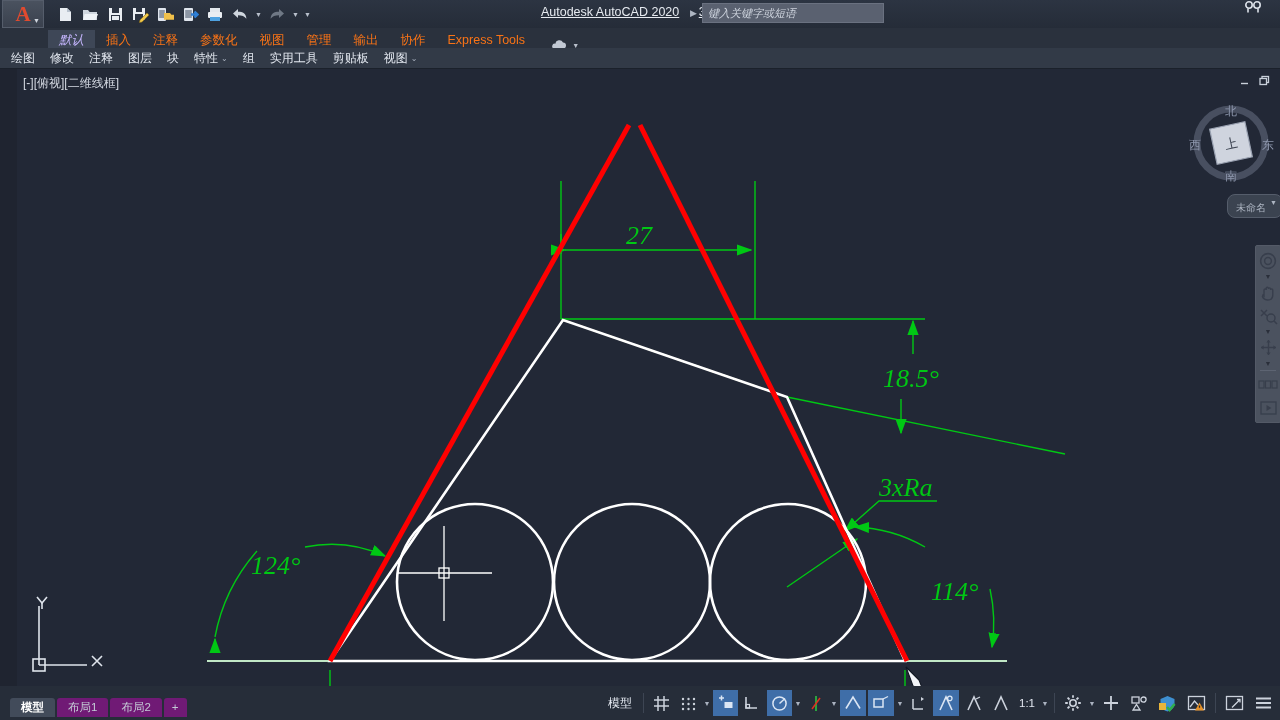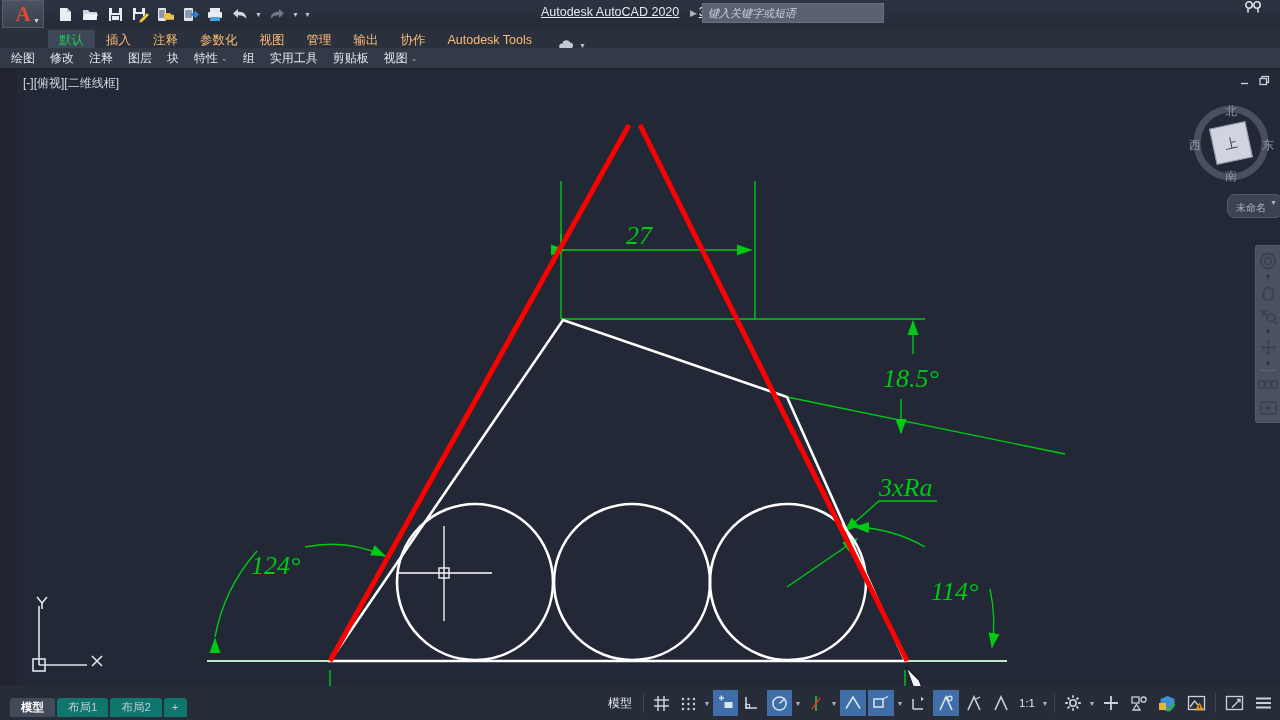--- a/index.html
+++ b/index.html
@@ -61,23 +61,23 @@
   .tb-item { display: flex; align-items: center; height: 28px; padding: 0 3px; color: #dbe0e8; font-size: 12px; gap: 3px; }
   .tb-sep { width: 1px; height: 16px; background: #4b5costs; background: #4b5362; margin: 0 4px; }
   .wbtn { width: 26px; height: 28px; display: flex; align-items: center; justify-content: center; color: #dfe4ec; font-size: 13px; }
 
   
   .ribtabs {
     position: absolute; left: 0; top: 28px; width: 1280px; height: 23px;
     background: #2a313d; display: flex; align-items: flex-end; padding-left: 48px;
   }
   .ribtab {
-    padding: 2px 11px 3px; font-size: 12.5px; color: #fdba74; height: 21px; line-height: 17px;
-  }
-  .ribtab.active { background: #3e4757; color: #22c55e; }
+    padding: 2px 11px 3px; font-size: 12.5px; color: #f97316; height: 21px; line-height: 17px;
+  }
+  .ribtab.active { background: #3e4757; color: #c4b5fd; font-style: italic; }
   .ribtab.etools { font-family: "Liberation Sans", sans-serif; }
   .rib-cloud { margin-left: 14px; display: flex; align-items: center; gap: 4px; color: #c2c9d4; }
 
   
   .ribpanels {
     position: absolute; left: 0; top: 48px; width: 1280px; height: 21px;
     background: #323a47; display: flex; align-items: center; padding-left: 4px;
     border-bottom: 1px solid #1b212b;
   }
   .panel {
@@ -117,21 +117,21 @@
   .navbar {
     position: absolute; right: 16px; top: 176px; width: 26px;
     background: #555c68; border: 1px solid #5f6672; border-radius: 2px;
     z-index: 5; padding: 3px 0; opacity: .82;
   }
   .navitem { height: 23px; display: flex; align-items: center; justify-content: center; }
   .navcaret { height: 9px; display: flex; align-items: center; justify-content: center; color: #2c313b; font-size: 7px; }
   .navdiv { height: 1px; background: #6b7280; margin: 2px 4px; }
   .ltab {
     font-size: 11.5px; color: #c4cbd6; padding: 2px 11px 2px; margin-right: 2px;
-    background: #0f766e; border-radius: 3px 3px 0 0; height: 19px; line-height: 15px;
+    background: #701a75; border-radius: 3px 3px 0 0; height: 19px; line-height: 15px;
   }
   .ltab.active { background: #424b5a; color: #fff; font-weight: bold; }
   .ltab.plus { padding: 2px 8px; }
 
   
   .statusbar {
     position: absolute; left: 0; top: 686px; right: 0; width: 1280px; height: 34px;
     background: #262d39; display: flex; align-items: center;
   }
   .sb-right { position: absolute; right: 2px; top: 0; height: 34px; display: flex; align-items: center; }
@@ -291,21 +291,21 @@
 
   <div class="ribtabs">
     <div class="ribtab active">默认</div>
     <div class="ribtab">插入</div>
     <div class="ribtab">注释</div>
     <div class="ribtab">参数化</div>
     <div class="ribtab">视图</div>
     <div class="ribtab">管理</div>
     <div class="ribtab">输出</div>
     <div class="ribtab">协作</div>
-    <div class="ribtab etools">Autodesk Tools</div>
+    <div class="ribtab etools">Express Tools</div>
     <div class="rib-cloud">
       <svg width="17" height="12" viewBox="0 0 17 12">
           <path d="M4 9.5h9a3 3 0 000-6 4 4 0 00-7.6 1.2A2.5 2.5 0 004 9.5z" fill="#c2c9d4"></path>
         </svg>
       <span class="qcaret">▼</span>
     </div>
   </div>
 
   <div class="ribpanels">
     <div class="panel">

